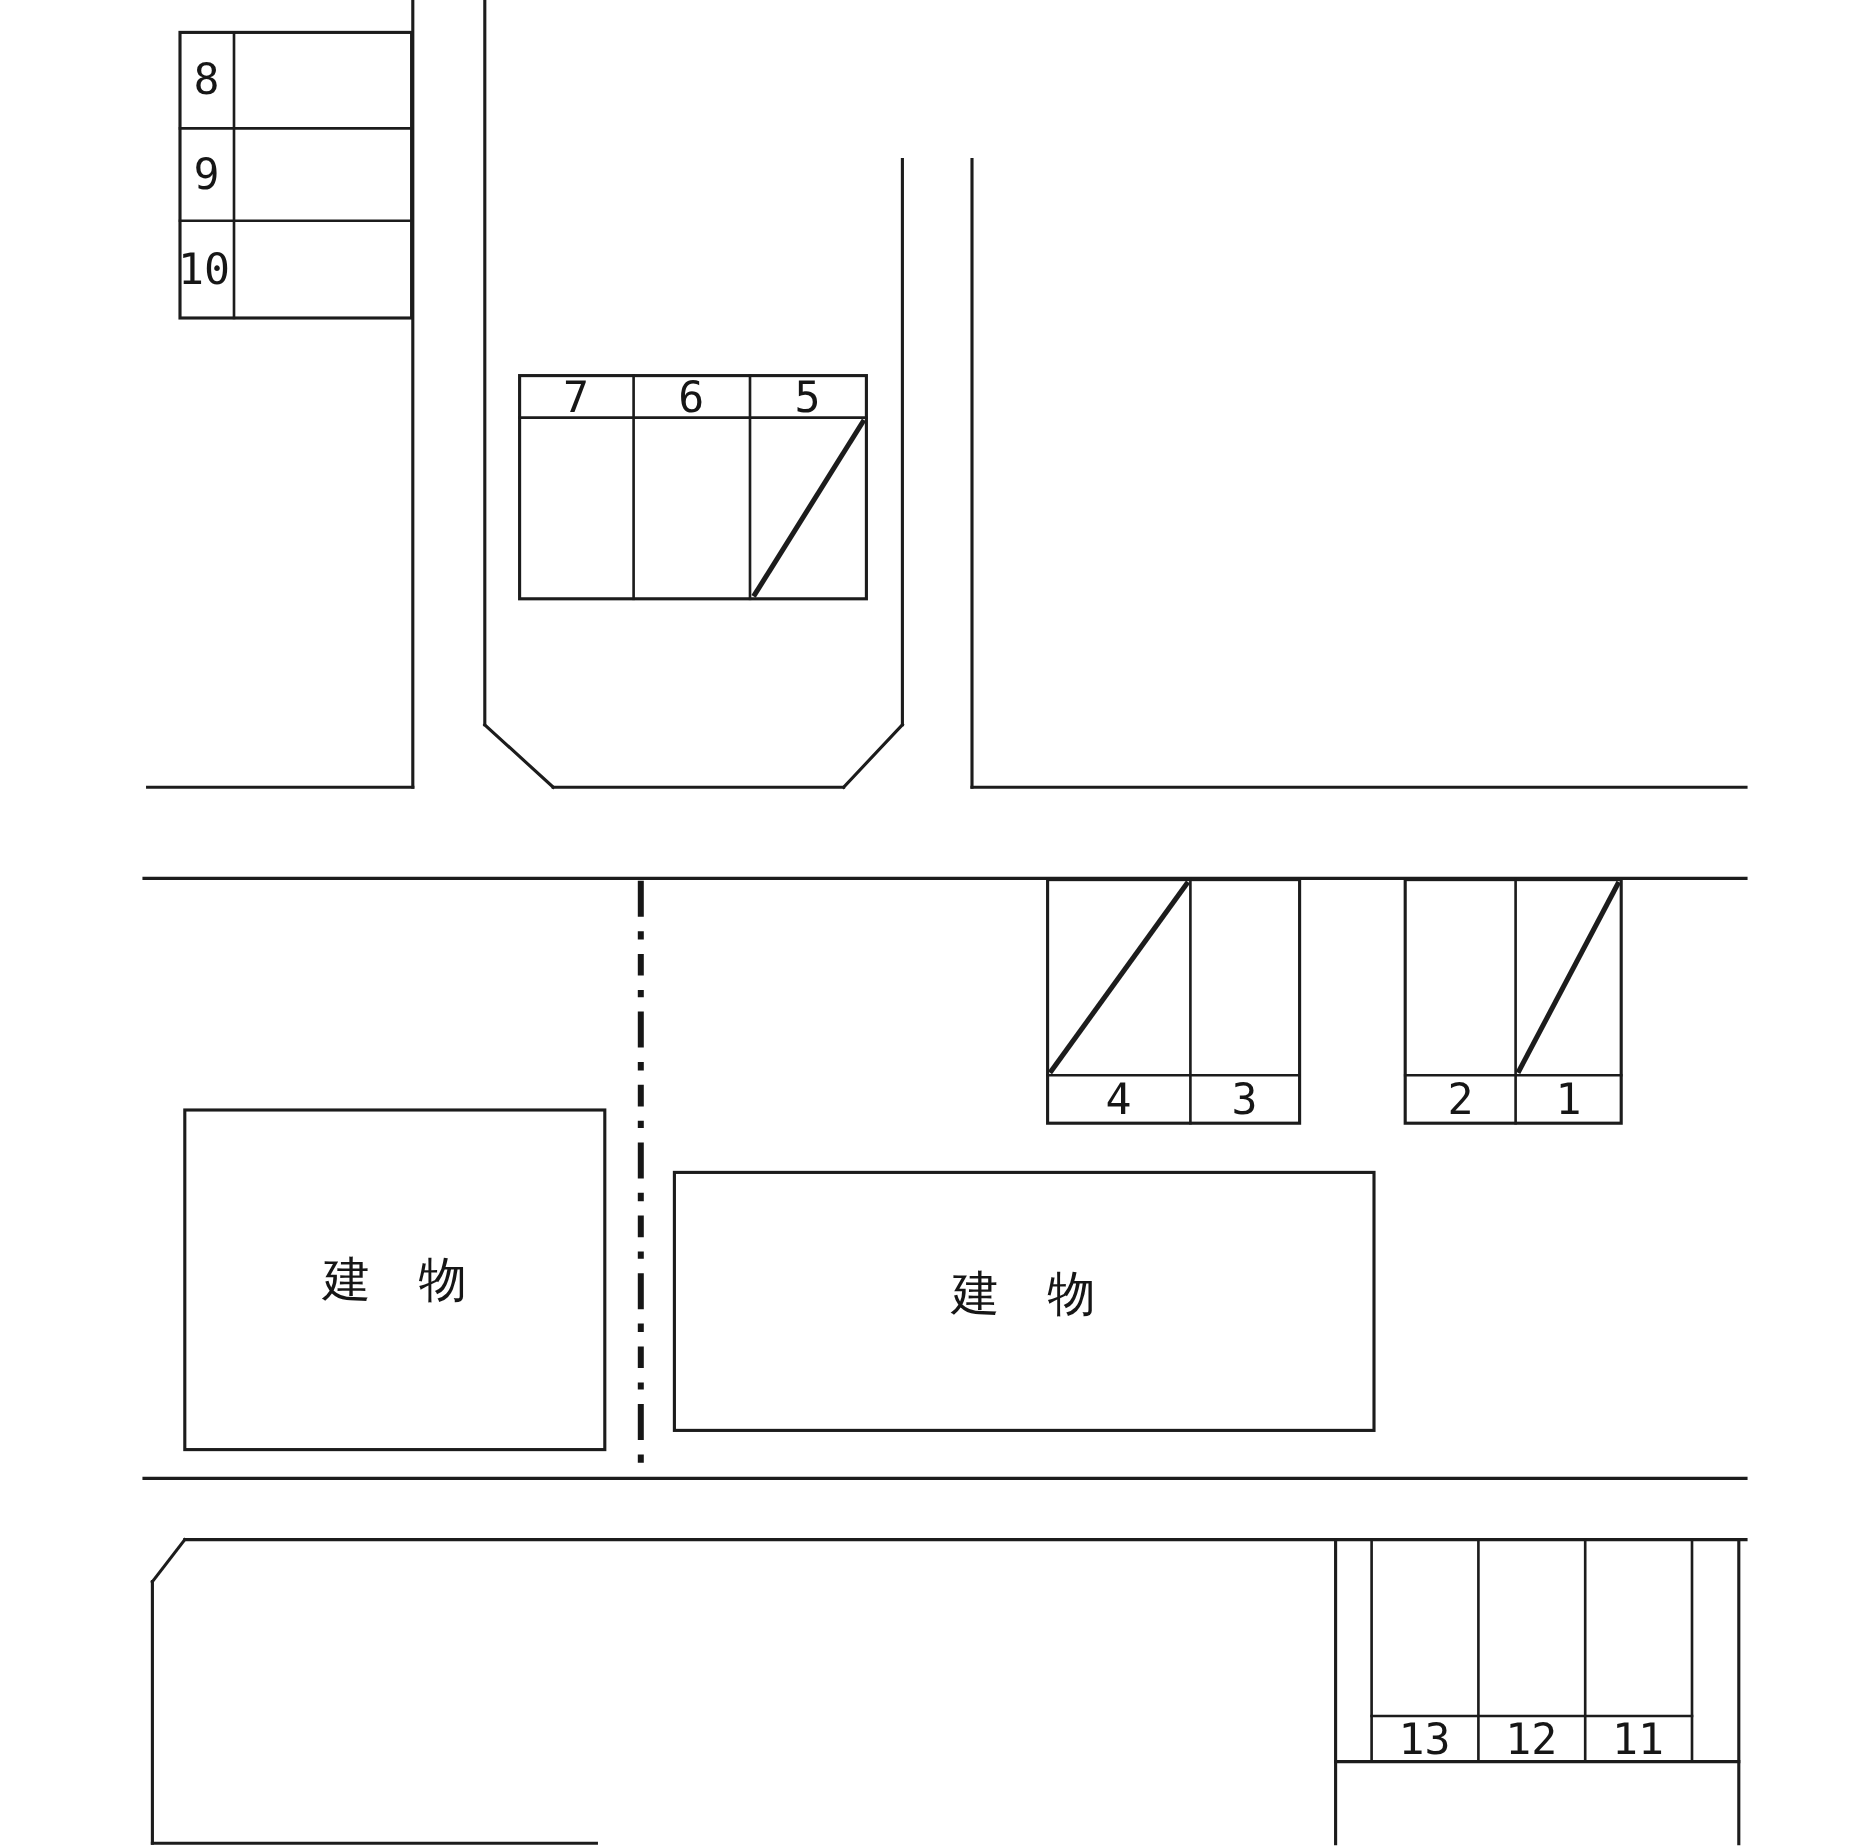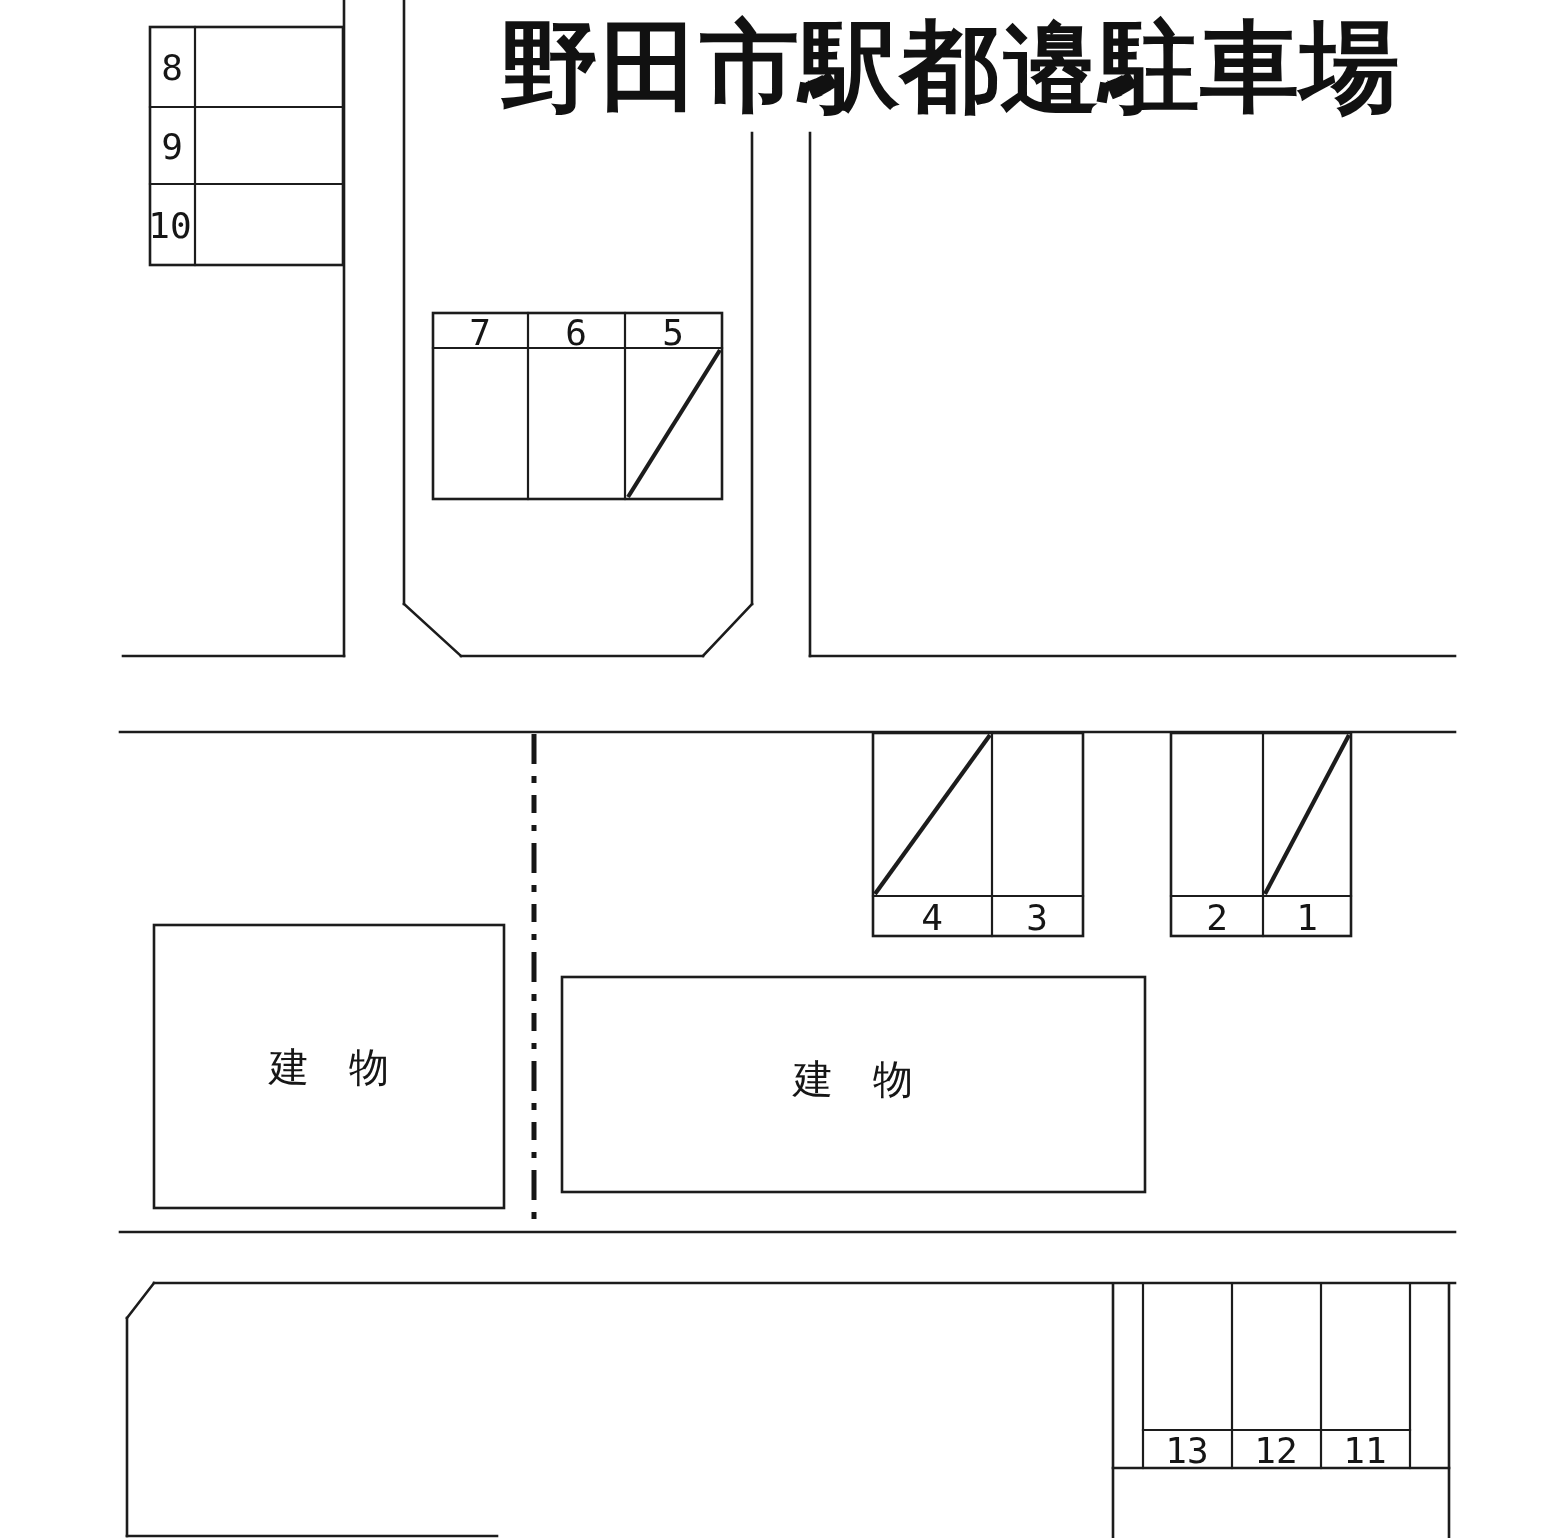--- a/index.html
+++ b/index.html
@@ -54,21 +54,20 @@
     font-family: "Liberation Sans", "DejaVu Sans", sans-serif;
     font-size: 40px;
     fill: #161616;
   }
 </style>
 </head>
 <body>
 
 <div class="stage">
 
-  <div class="map-title">野田市駅都邉駐車場</div>
 
   <svg width="1548" height="1538" viewBox="0 0 1548 1538">
 
     <g>
 
       <line class="ln" x1="344" y1="0" x2="344" y2="656"></line>
       <line class="ln" x1="404" y1="0" x2="404" y2="604"></line>
       <line class="ln" x1="404" y1="604" x2="461" y2="656"></line>
 
       <line class="ln" x1="752" y1="133" x2="752" y2="604"></line>

